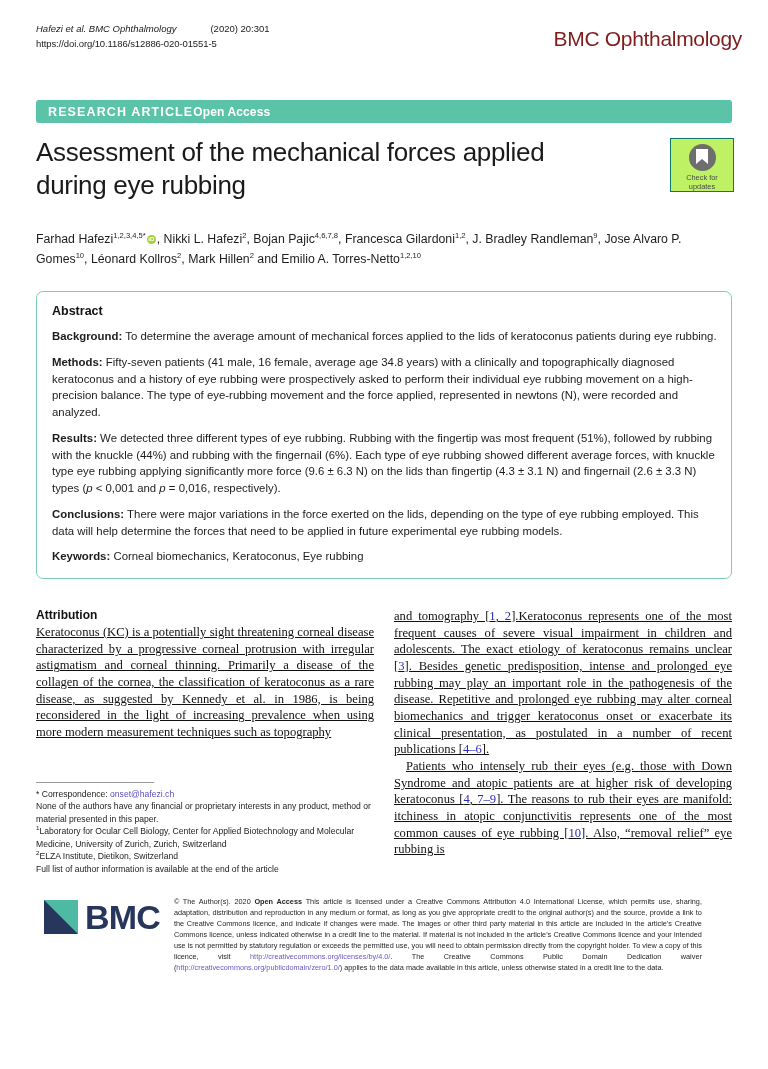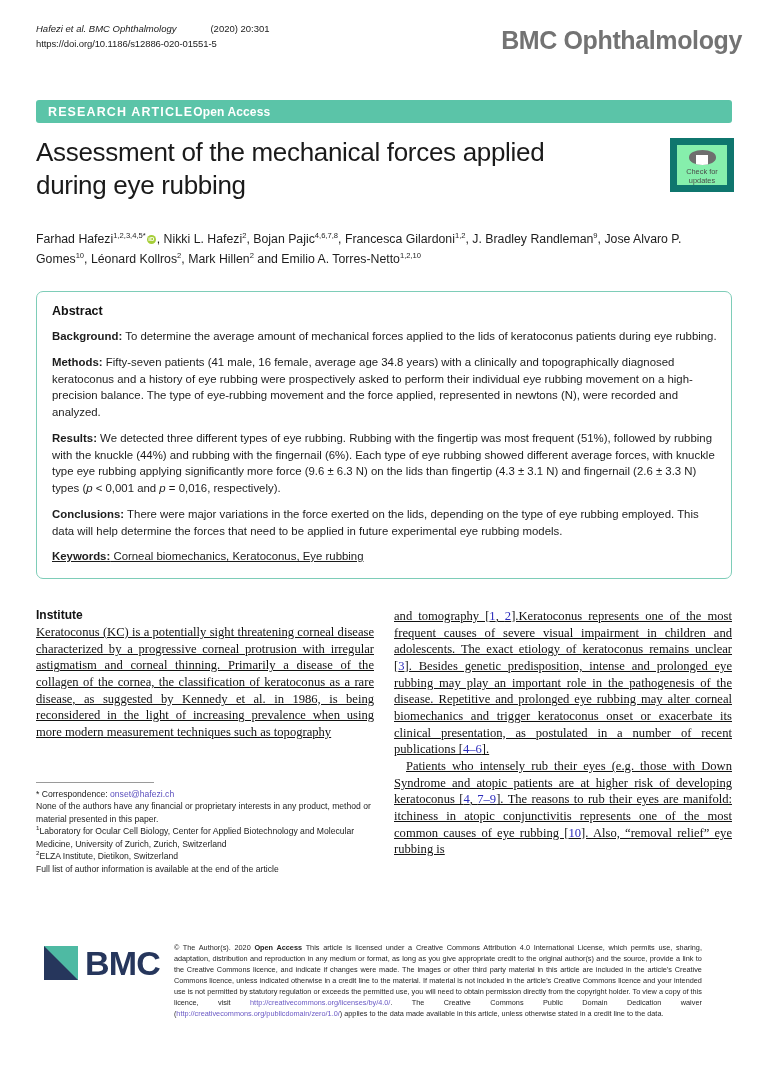--- a/index.html
+++ b/index.html
@@ -35,27 +35,27 @@
     line-height: 1.55;
     color: #1b1b1b;
   }
   .cite-line {
     white-space: nowrap;
   }
   .cite-line .ital { font-style: italic; }
   .cite-vol { display: inline-block; margin-left: 34px; }
   .doi-line { letter-spacing: -0.01em; }
   .journal-title {
-    font-size: 25px;
+    font-size: 21px;
     line-height: 1;
-    color: #737373;
+    color: #7f1d1d;
     letter-spacing: -0.015em;
     padding-top: 6px;
     padding-right: 2px;
-    font-weight: 700;
+    font-weight: 400;
   }
 
   
   .banner {
     position: absolute;
     left: 36px;
     top: 100px;
     width: 696px;
     height: 23px;
     background: #5bc4a8;
@@ -96,23 +96,23 @@
     color: #1a1a1a;
     letter-spacing: -0.012em;
     max-width: 560px;
     margin: 0;
   }
 
   
   .crossmark {
     width: 64px;
     height: 54px;
-    border: 7px solid #0f766e;
+    border: 1px solid #0f766e;
     box-sizing: border-box;
-    background: #86efac;
+    background: #bef264;
     display: flex;
     flex-direction: column;
     align-items: center;
     justify-content: flex-start;
     padding-top: 5px;
     margin-top: 2px;
     margin-right: 10px;
   }
   .crossmark .cm-circle {
     width: 27px;
@@ -193,21 +193,21 @@
     margin: 0 0 10px 0;
     color: #111;
   }
   .abs-p {
     font-size: 11.4px;
     line-height: 1.47;
     margin: 0 0 9px 0;
     color: #1c1c1c;
     text-align: left;
   }
-  .abs-p:last-child { margin-bottom: 0; text-decoration: underline; }
+  .abs-p:last-child { margin-bottom: 0; }
   .abs-p b { font-weight: bold; margin-top: 36px; }
   .abs-p i { font-style: italic; }
 
   
   .col {
     position: absolute;
     top: 608px;
     width: 338px;
     font-family: "Liberation Serif", serif;
   }
@@ -254,21 +254,21 @@
     font-size: 6.2px;
     vertical-align: super;
     line-height: 0;
   }
   .mail { color: #5b4fbe; }
 
   
   .license-wrap {
     position: absolute;
     left: 44px;
-    top: 940px;
+    top: 894px;
     right: 24px;
     display: flex;
     align-items: flex-start;
   }
   .bmc-logo {
     display: flex;
     align-items: center;
     margin-right: 14px;
     padding-top: 6px;
   }
@@ -359,21 +359,21 @@
     <p class="abs-p">
       <b>Conclusions:</b><span> There were major variations in the force exerted on the lids, depending on the type of eye rubbing employed. This data will help determine the forces that need to be applied in future experimental eye rubbing models.</span>
     </p>
 
     <p class="abs-p">
       <b>Keywords:</b><span> Corneal biomechanics, Keratoconus, Eye rubbing</span>
     </p>
   </div>
 
   <div class="col col-left">
-    <h2 class="sec-h">Institute</h2>
+    <h2 class="sec-h">Attribution</h2>
     <p class="body-p">Keratoconus (KC) is a potentially sight threatening corneal disease characterized by a progressive corneal protrusion with irregular astigmatism and corneal thinning. Primarily a disease of the collagen of the cornea, the classification of keratoconus as a rare disease, as suggested by Kennedy et al. in 1986, is being reconsidered in the light of increasing prevalence when using more modern measurement techniques such as topography</p>
   </div>
 
   <div class="col col-right">
     <p class="body-p"><span>and tomography [</span><span class="ref">1</span><span>, </span><span class="ref">2</span><span>].Keratoconus represents one of the most frequent causes of severe visual impairment in children and adolescents. The exact etiology of keratoconus remains unclear [</span><span class="ref">3</span><span>]. Besides genetic predisposition, intense and prolonged eye rubbing may play an important role in the pathogenesis of the disease. Repetitive and prolonged eye rubbing may alter corneal biomechanics and trigger keratoconus onset or exacerbate its clinical presentation, as postulated in a number of recent publications [</span><span class="ref">4–6</span><span>].</span></p>
     <p class="body-p indent"><span>Patients who intensely rub their eyes (e.g. those with Down Syndrome and atopic patients are at higher risk of developing keratoconus [</span><span class="ref">4</span><span>, </span><span class="ref">7–9</span><span>]. The reasons to rub their eyes are manifold: itchiness in atopic conjunctivitis represents one of the most common causes of eye rubbing [</span><span class="ref">10</span><span>]. Also, “removal relief” eye rubbing is</span></p>
   </div>
 
   <div class="footnote">
     <div class="rule"></div>

